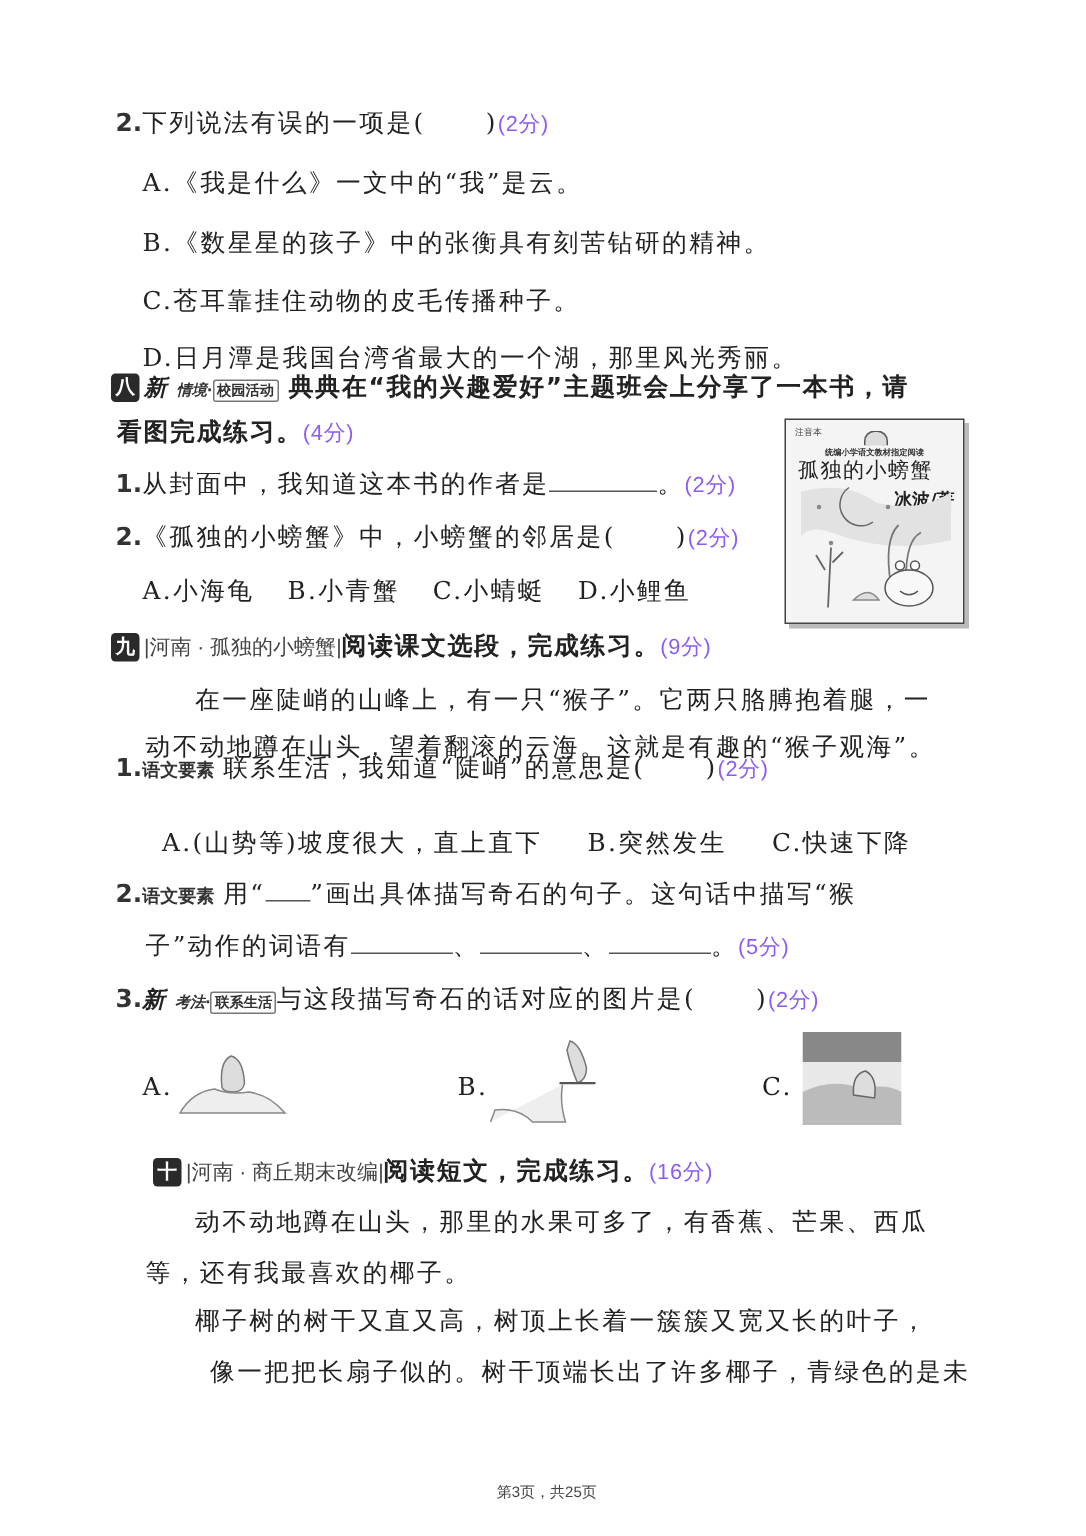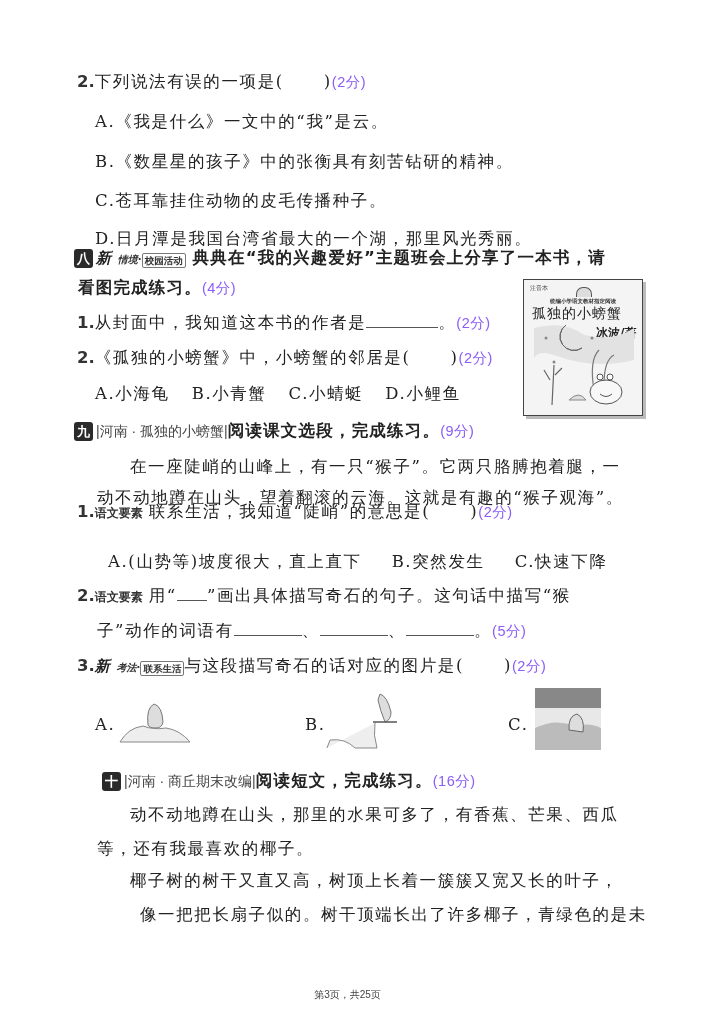--- a/index.html
+++ b/index.html
@@ -15,21 +15,21 @@
   .sec-badge {
     display:inline-block; width:19px; height:19px; background:#2a2a2a; color:#fff; border-radius:3px;
     font-family:"DejaVu Sans", sans-serif; font-size:13px; font-weight:bold; text-align:center; line-height:19px;
     vertical-align:middle; margin-right:3px; letter-spacing:0;
   }
   .new { font-family:"DejaVu Sans", sans-serif; font-weight:bold; font-style:italic; font-size:15px; letter-spacing:0; }
   .tag-small { font-family:"DejaVu Sans", sans-serif; font-size:10px; font-weight:bold; letter-spacing:0; color:#333;margin-top:21px; }
   .tag-box { display:inline-block; border:1px solid #777; border-radius:2px; padding:0 2px; font-family:"DejaVu Sans", sans-serif; font-size:9.5px; line-height:13px; letter-spacing:0; color:#333; vertical-align:middle; }
   .source { font-family:"Liberation Sans", sans-serif; font-size:14px; letter-spacing:0; color:#444; }
   .yuwen { font-family:"DejaVu Sans", sans-serif; font-weight:bold; font-size:12px; letter-spacing:0; color:#333; margin-right:6px; }
-  .footer { position:absolute; left:0; width:695px; top:988px; text-align:center; font-family:"Liberation Sans", sans-serif; font-size:10px; color:#444; }
+  .footer { position:absolute; left:0; width:695px; top:988px; text-align:center; font-family:"Liberation Sans", sans-serif; font-size:10px; color:#444;padding-left:17px; }
   .book {
     position:absolute; left:523px; top:279px; width:118px; height:135px; border:1.5px solid #444; background:#f4f4f4;
     box-shadow:3px 3px 0 #bbb;
   }
   .pic { position:absolute; }
 </style>
 </head>
 <body>
 
 <div class="line" style="left:77px;top:70px;">

